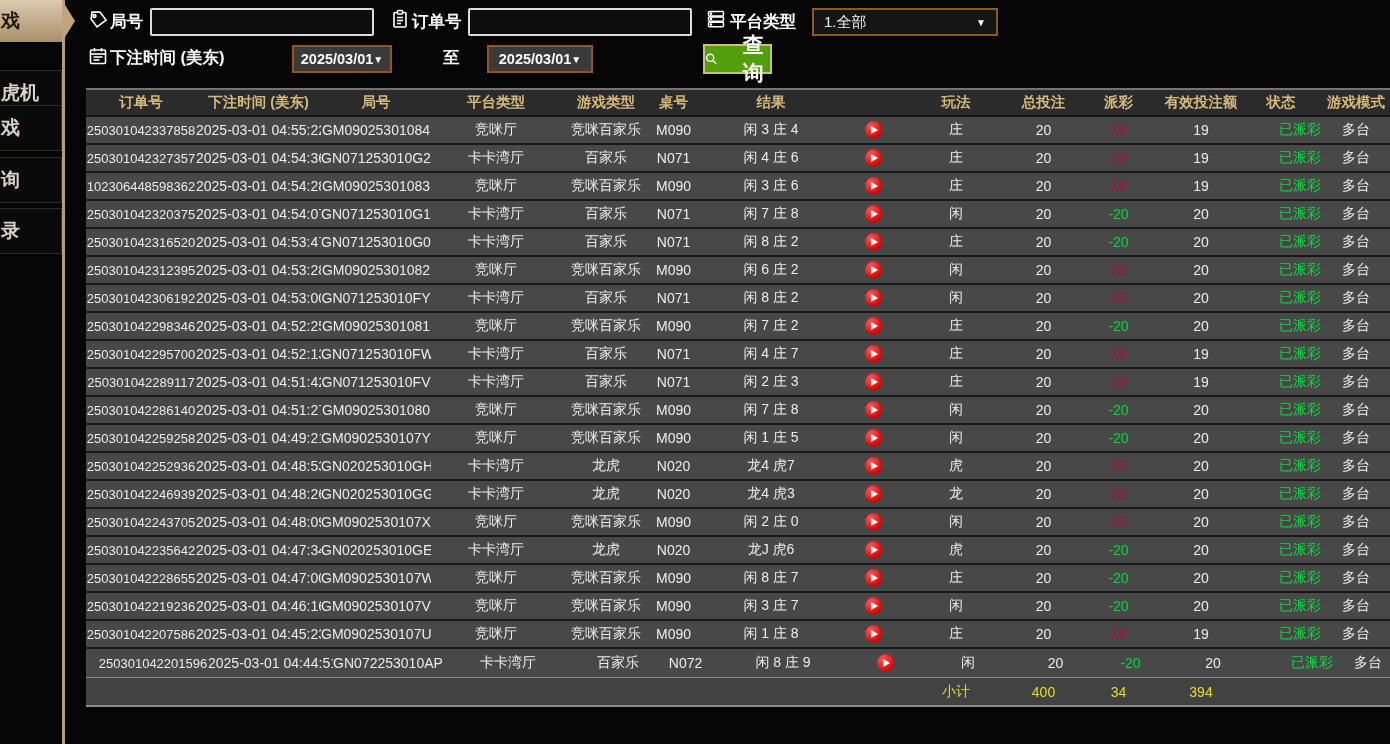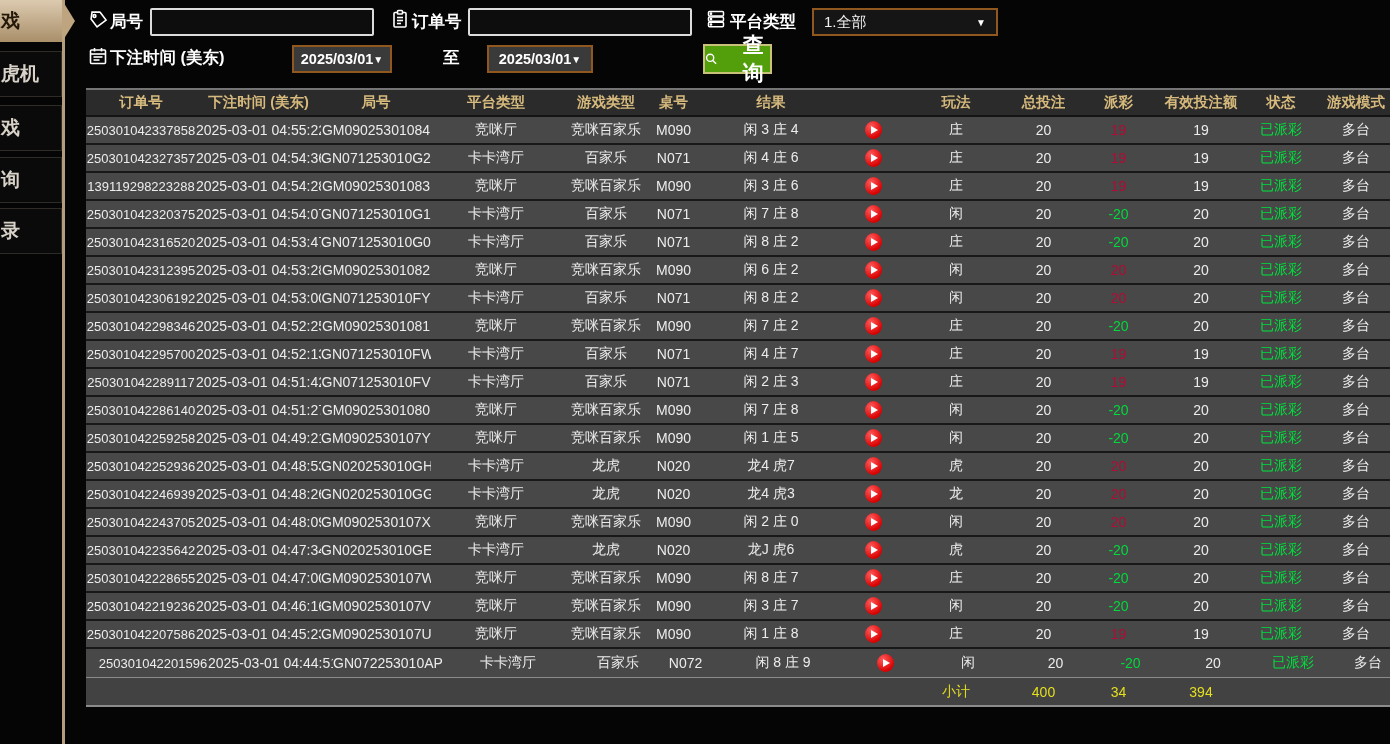--- a/index.html
+++ b/index.html
@@ -73,21 +73,21 @@
   .thead {
     height:27px; background:#2b2b2b; color:#d6b97c; font-weight:bold;
     font-size:14.5px; border-bottom:2px solid #141414;
   }
   .cell { text-align:center; white-space:nowrap; overflow:hidden; }
   .trow { height:28px; background:#484848; border-bottom:2px solid #181818; color:#ececec; }
   .trow:last-child { border-bottom:none;padding-left:12px; }
   .c-order { font-size:13px; }
   .pos { color:#b00d35; }
   .neg { color:#00d93c; }
-  .c-status { color:#00e03c; }
+  .c-status { color:#00e03c;text-align:right; }
   .play-badge {
     display:inline-flex; width:17px; height:18px; border-radius:50%;
     background:radial-gradient(circle at 35% 30%, #ff5a5a, #d90000 72%);
     align-items:center; justify-content:center; cursor:pointer;
   }
   .play-badge::after {
     content:""; display:block; margin-left:2px;
     border-left:7px solid #fff; border-top:4.5px solid transparent; border-bottom:4.5px solid transparent;
   }
   .summary {
@@ -98,21 +98,21 @@
 </head>
 <body>
 
 <div class="app">
 
   <nav>
     <div class="side-item active" style="top:0;">
       <span>戏</span>
       <span class="tab-arrow"></span>
     </div>
-    <div class="side-item" style="top:51px;">
+    <div class="side-item" style="top:70px;">
       <span>虎机</span>
     </div>
     <div class="side-item" style="top:105px;">
       <span>戏</span>
     </div>
     <div class="side-item" style="top:157px;">
       <span>询</span>
     </div>
     <div class="side-item" style="top:208px;">
       <span>录</span>
@@ -235,21 +235,21 @@
     <div class="cell"><span class="play-badge"></span></div>
     <div class="cell c-play">庄</div>
     <div class="cell c-total">20</div>
     <div class="cell c-payout pos">19</div>
     <div class="cell c-valid">19</div>
     <div class="cell c-status">已派彩</div>
     <div class="cell c-mode">多台</div>
   </div>
 
   <div class="grid trow">
-    <div class="cell c-order">139119298223288</div>
+    <div class="cell c-order">102306448598362</div>
     <div class="cell c-time">2025-03-01 04:54:28</div>
     <div class="cell c-round">GM09025301083</div>
     <div class="cell c-plat">竞咪厅</div>
     <div class="cell c-game">竞咪百家乐</div>
     <div class="cell c-table">M090</div>
     <div class="cell c-result">闲 3 庄 6</div>
     <div class="cell"><span class="play-badge"></span></div>
     <div class="cell c-play">庄</div>
     <div class="cell c-total">20</div>
     <div class="cell c-payout pos">19</div>

